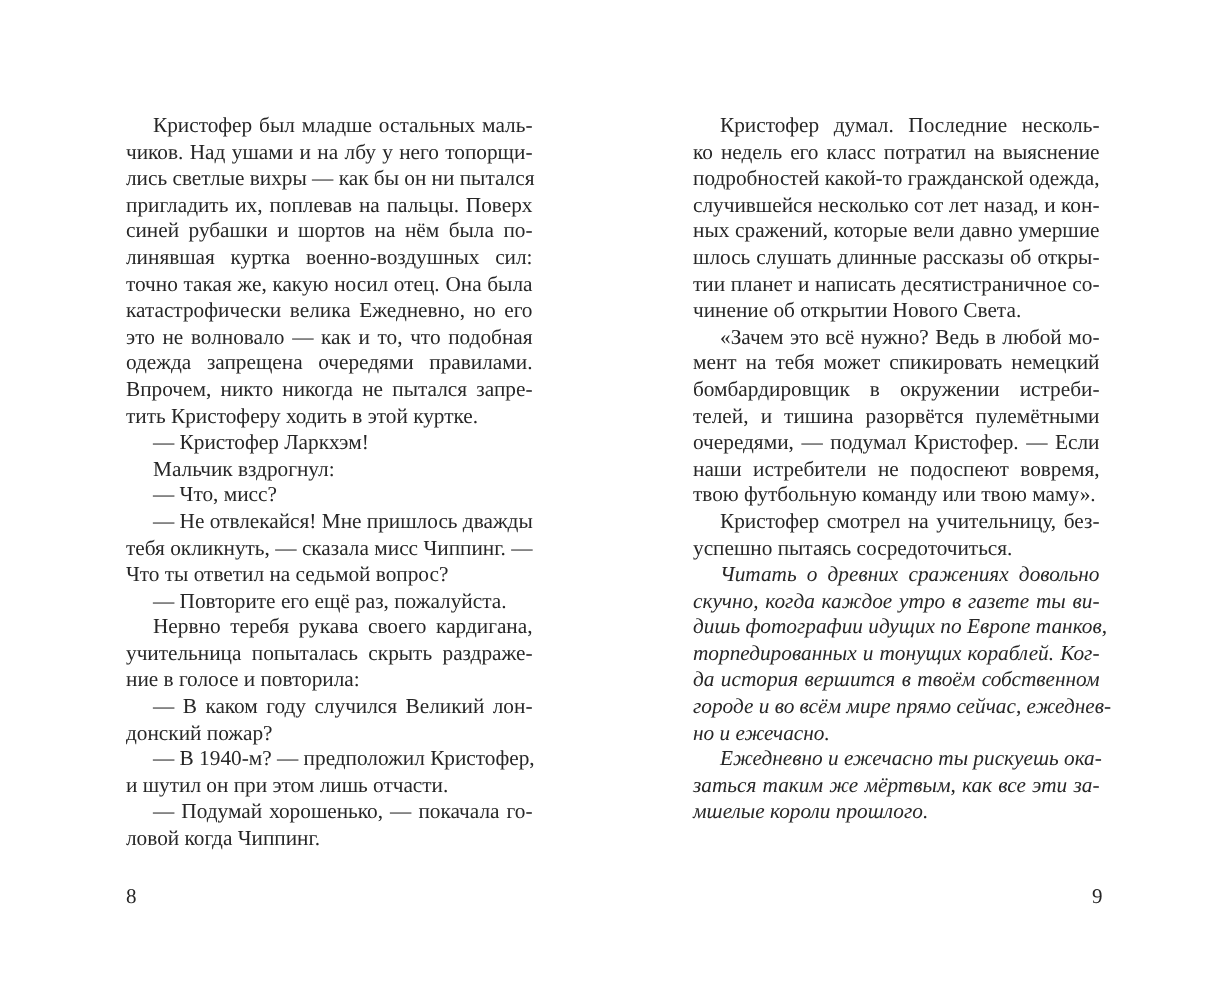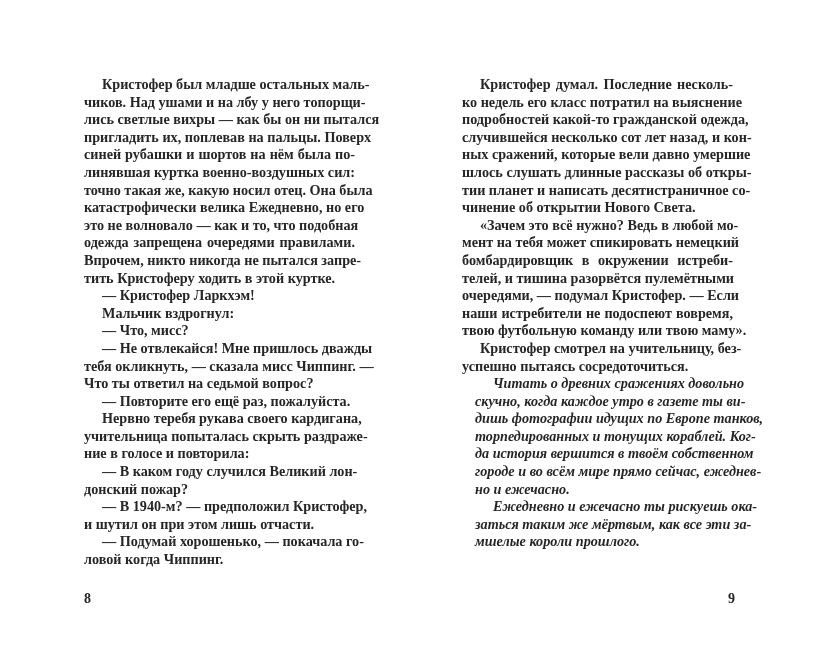--- a/index.html
+++ b/index.html
@@ -12,21 +12,20 @@
     height: 664px;
     position: relative;
     overflow: hidden;
     font-family: "Liberation Serif", "DejaVu Serif", serif;
     color: #262626;
   }
   .page {
     position: absolute;
     top: 0;
     height: 556px;
-    font-weight: bold;
   }
   .page-left { left: 0; width: 410px; }
   .page-right { left: 406px; width: 410px; }
 
   .text-block {
     position: absolute;
     top: 76px;
     font-size: 14.2px;
     line-height: 17.6px;
     text-align: justify;
@@ -40,21 +39,21 @@
     text-align: justify;
     text-align-last: justify;
     height: 17.6px;
   }
   .line.last {
     text-align-last: left;
   }
   .line.indent {
     padding-left: 18px;
   }
-  .italic { font-style: italic; margin-left: 13px; }
+  .italic { font-style: italic; }
 
   .page-number {
     position: absolute;
     top: 590px;
     font-size: 14px;
     line-height: 18px;
   }
   .page-left .page-number { left: 84px; }
   .page-right .page-number { left: 322px; }
 </style>

